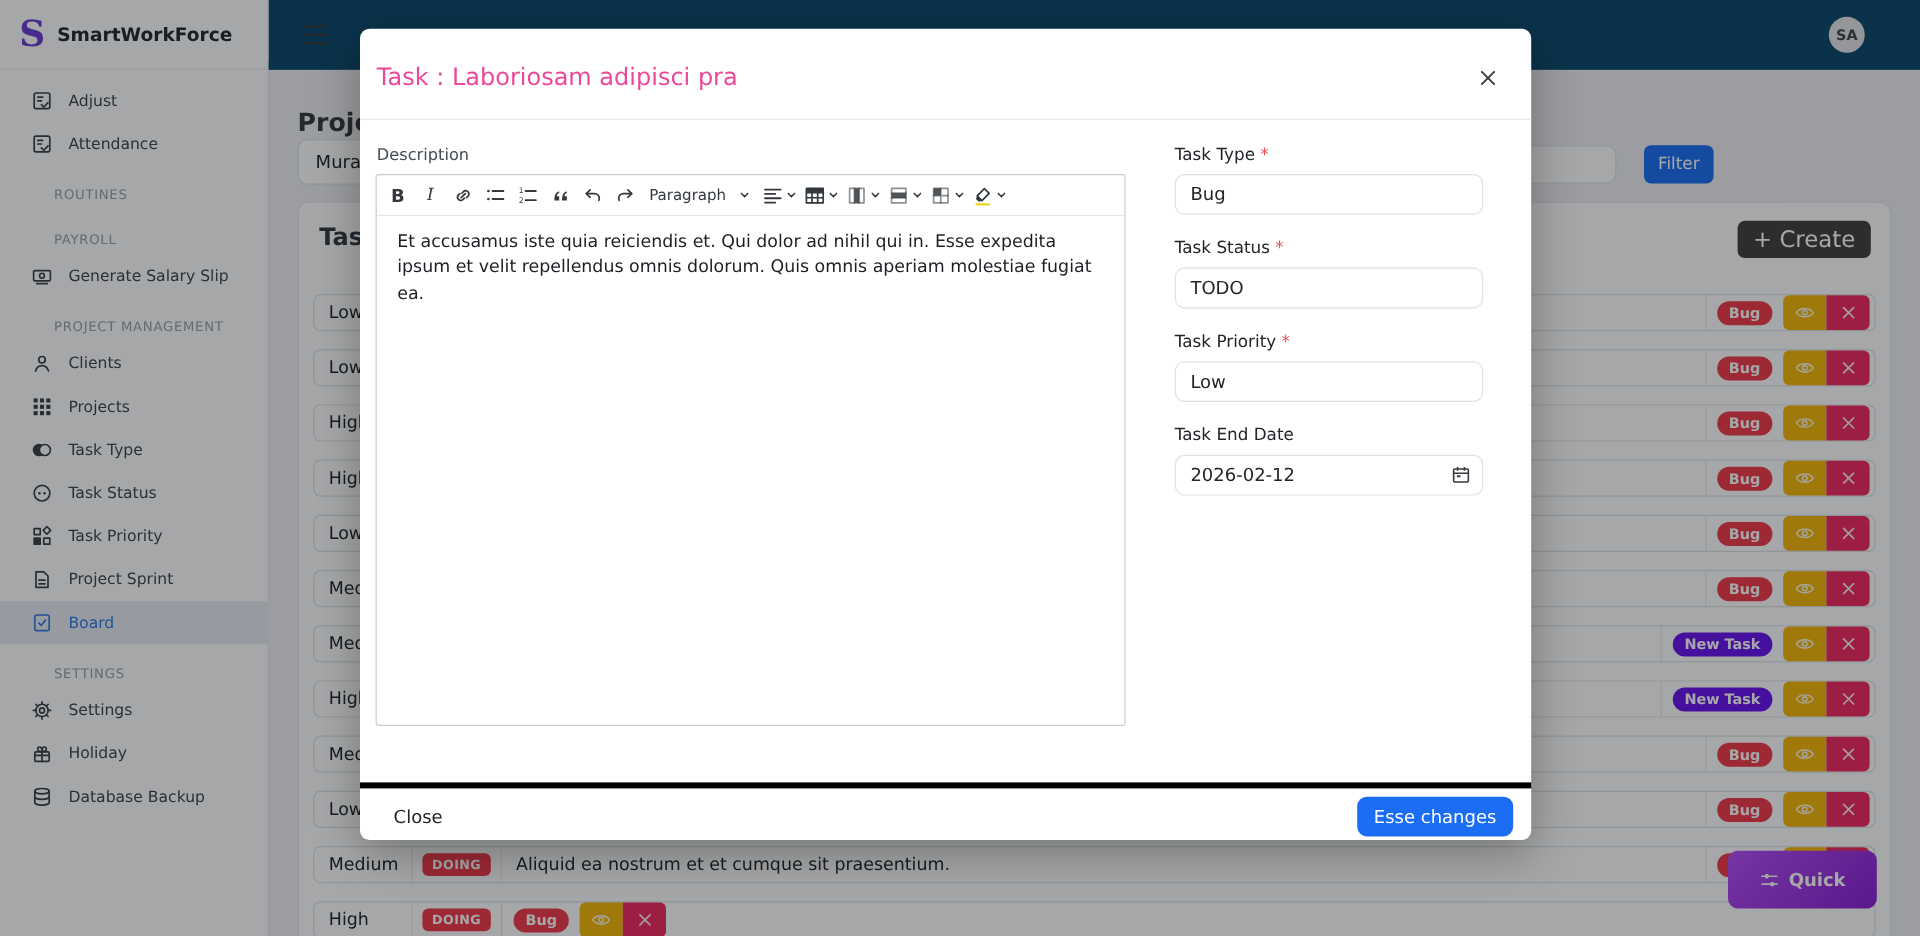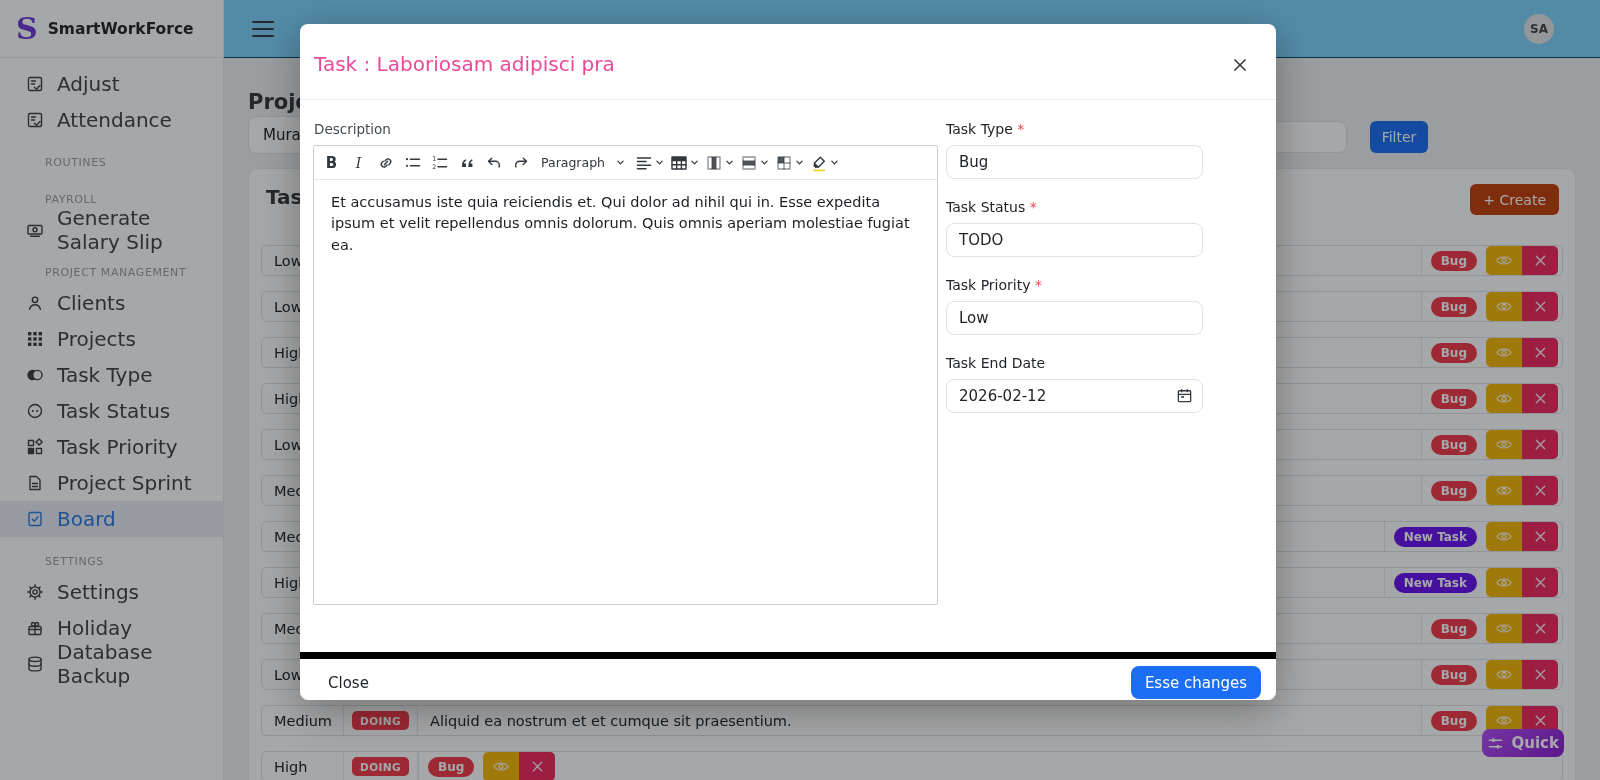--- a/index.html
+++ b/index.html
@@ -5,83 +5,83 @@
   html,body{margin:0;padding:0;background:#222;}
   *{box-sizing:border-box;font-family:"DejaVu Sans","Liberation Sans",sans-serif;}
   .app{position:relative;width:1600px;height:780px;background:#eef0f3;overflow:hidden;}
 
   
   .sidebar{position:absolute;left:0;top:0;width:224px;height:780px;background:#fff;border-right:1px solid #e4e6e9;z-index:1;}
   .logo-row{height:58px;display:flex;align-items:center;gap:10px;padding:0 16px;border-bottom:1px solid #e9ebee;}
   .logo-glyph{font-size:30px;font-weight:800;color:#6d3bd4;line-height:1;font-family:"DejaVu Serif","Liberation Serif",serif;}
   .brand-name{font-size:15.5px;font-weight:700;color:#23292e;}
   .nav{padding-top:8px;}
-  .nav-item{height:36px;display:flex;align-items:center;gap:13px;padding:0 16px 0 26px;color:#41464b;font-size:20px;cursor:pointer;}
+  .nav-item{height:36px;display:flex;align-items:center;gap:13px;padding:0 16px 0 26px;color:#41464b;font-size:13px;cursor:pointer;}
   .nav-item .ic{width:18px;height:18px;flex:0 0 18px;color:#3c4146;display:flex;align-items:center;justify-content:center;}
   .nav-item.active{background:#e8edf5;color:#2f7ae0;}
   .nav-item.active .ic{color:#2f7ae0;}
   .nav-section{height:37px;display:flex;align-items:flex-end;padding:0 16px 6px 26px;font-size:11px;letter-spacing:.6px;color:#9aa0a7;font-weight:400;margin-left:19px;}
 
   
-  .topbar{position:absolute;left:224px;right:0;top:0;height:58px;background:#7dd3fc;border-bottom:1px solid #0c4a6e;z-index:1;}
+  .topbar{position:absolute;left:224px;right:0;top:0;height:58px;background:#0c4a6e;border-bottom:7px solid #0c4a6e;z-index:1;}
   .hamburger{position:absolute;left:28px;top:19px;width:22px;height:20px;display:flex;flex-direction:column;justify-content:space-between;padding:2px 0;cursor:pointer;}
   .hamburger span{height:2.4px;background:#343a40;border-radius:2px;}
   .avatar{position:absolute;right:46px;top:14px;width:30px;height:30px;border-radius:50%;background:#e3e5e8;color:#41464b;font-size:12px;font-weight:700;display:flex;align-items:center;justify-content:center;}
 
   
   .content{position:absolute;left:224px;top:58px;right:0;bottom:0;z-index:1;}
   .page-title{position:absolute;left:24px;top:18px;font-size:21px;font-weight:600;color:#343a40;}
   .project-select{position:absolute;left:24px;top:58px;width:270px;height:38px;background:#fff;border:1px solid #dfe3e7;border-radius:8px;display:flex;align-items:center;padding:0 14px;font-size:15px;color:#212529;}
   .search-input{position:absolute;left:936px;top:63px;width:187px;height:32px;background:#fff;border:1px solid #dfe3e7;border-radius:8px;}
   .filter-btn{position:absolute;left:1146px;top:63px;width:58px;height:32px;background:#1b6ef3;border:none;border-radius:6px;color:#fff;font-size:14px;font-weight:500;cursor:pointer;}
   .card{position:absolute;left:24px;top:110px;width:1328px;height:700px;background:#fff;border-radius:10px;border:1px solid #e7e9ec;}
   .card-head{position:relative;height:60px;}
   .card-title{position:absolute;left:17px;top:16px;font-size:20px;font-weight:600;color:#343a40;}
-  .create-btn{position:absolute;right:16px;top:15px;height:31px;padding:0 13px;background:#c2410c;border:none;border-radius:6px;color:#fff;font-size:14px;font-weight:500;cursor:pointer;text-align:right;}
+  .create-btn{position:absolute;right:16px;top:15px;height:31px;padding:0 13px;background:#404040;border:none;border-radius:6px;color:#fff;font-size:19px;font-weight:500;cursor:pointer;text-align:right;}
   .rows{position:absolute;left:12px;right:12px;top:76px;}
   .trow{height:31px;display:flex;align-items:center;border:1px solid #dfe3e7;border-radius:6px;margin-bottom:15px;background:#fff;font-size:14.5px;color:#212529;}
   .c-priority{width:82px;padding-left:12px;align-self:stretch;display:flex;align-items:center;border-right:1px solid #e8eaed;}
   .c-status{width:74px;align-self:stretch;display:flex;align-items:center;justify-content:center;border-right:1px solid #e8eaed;}
   .c-status:empty{border-right:none;}
   .c-desc{flex:1;padding:0 12px;white-space:nowrap;overflow:hidden;text-overflow:ellipsis;color:#23282d;}
   .c-tag{align-self:stretch;display:flex;align-items:center;border-left:1px solid #e8eaed;padding:0 9px;}
   .c-actions{display:flex;align-self:stretch;margin-right:4px;}
   .badge{color:#fff;font-weight:700;}
   .badge.pill{border-radius:20px;font-size:12px;padding:3px 10px;}
   .badge.sq{border-radius:5px;font-size:10.5px;letter-spacing:.4px;padding:3.5px 8px;}
   .bg-red{background:#ef3a4a;}
   .bg-indigo{background:#6a14f0;}
   .act{width:36px;align-self:stretch;border:none;display:flex;align-items:center;justify-content:center;cursor:pointer;color:rgba(255,255,255,.92);}
   .act.eye{background:#f5b90a;border-radius:5px 0 0 5px;}
   .act.del{background:#ef2b61;border-radius:0 5px 5px 0;}
-  .quick-btn{position:absolute;right:36px;bottom:23px;height:28px;padding:0 5px;display:flex;align-items:center;gap:8px;background:linear-gradient(135deg,#b44ef5,#8a1fd4);border:none;border-radius:8px;color:#fff;font-size:15px;font-weight:600;cursor:pointer;z-index:2;}
+  .quick-btn{position:absolute;right:36px;bottom:23px;height:48px;padding:0 26px;display:flex;align-items:center;gap:8px;background:linear-gradient(135deg,#b44ef5,#8a1fd4);border:none;border-radius:8px;color:#fff;font-size:15px;font-weight:600;cursor:pointer;z-index:2;}
 
   
   .overlay{position:absolute;inset:0;background:rgba(8,10,14,.36);z-index:5;}
   .modal{position:absolute;left:300px;top:24px;width:976px;height:676px;background:#fff;border-radius:8px;box-shadow:0 10px 40px rgba(0,0,0,.3);z-index:10;}
   .m-head{position:relative;height:76px;border-bottom:1px solid #e9ecef;}
   .m-title{position:absolute;left:14px;top:28px;font-size:20px;font-weight:500;color:#ec4899;}
   .m-close{position:absolute;right:24px;top:30px;width:22px;height:22px;background:none;border:none;cursor:pointer;color:#343a40;padding:0;}
   .m-body{position:relative;height:552px;}
   .ed-label{position:absolute;left:14px;top:21px;font-size:13.5px;color:#454b52;}
   .editor{position:absolute;left:13px;top:45px;width:625px;height:460px;border:1px solid #c9ccd1;border-radius:2px;}
   .ed-toolbar{height:34px;border-bottom:1px solid #e4e6e9;display:flex;align-items:center;padding:0 5px;gap:2px;}
   .tbtn{min-width:25px;height:26px;display:flex;align-items:center;justify-content:center;border:none;background:none;border-radius:3px;color:#33383e;cursor:pointer;padding:0 2px;gap:2px;}
   .tbtn b{font-size:15px;}
   .tbtn i{font-size:14px;font-family:"DejaVu Serif","Liberation Serif",serif;}
   .tsep{width:96px;justify-content:space-between;padding:0 6px;font-size:12.5px;color:#33383e;}
   .ed-content{padding:12px 17px;font-size:14.5px;line-height:1.48;color:#1c2024;}
-  .fields{position:absolute;left:646px;top:0;width:257px;}
+  .fields{position:absolute;left:679px;top:0;width:257px;}
   .f-label{margin:20px 0 8px;font-size:14px;color:#212529;}
   .f-label:first-child{margin-top:21px;}
   .req{color:#e5484d;}
   .f-input-wrap{position:relative;}
   .f-input{width:100%;height:34px;border:1px solid #dee2e6;border-radius:8px;padding:0 12px;font-size:15px;color:#212529;outline:none;background:#fff;}
   .cal-ic{position:absolute;right:10px;top:8px;color:#343a40;pointer-events:none;}
-  .m-foot{position:relative;height:47px;border-top:7px solid #000000;}
+  .m-foot{position:relative;height:47px;border-top:5px solid #000000;}
   .m-close-btn{position:absolute;left:20px;top:9px;background:none;border:none;font-size:15px;color:#212529;cursor:pointer;padding:6px 8px;}
   .m-save-btn{position:absolute;right:15px;top:7px;height:33px;padding:0 14px;background:#1b6ef3;color:#fff;border:none;border-radius:8px;font-size:15px;font-weight:500;cursor:pointer;}
   svg{display:block;}
 </style>
 </head>
 <body>
 
 <div class="app">
 
   <aside class="sidebar">

